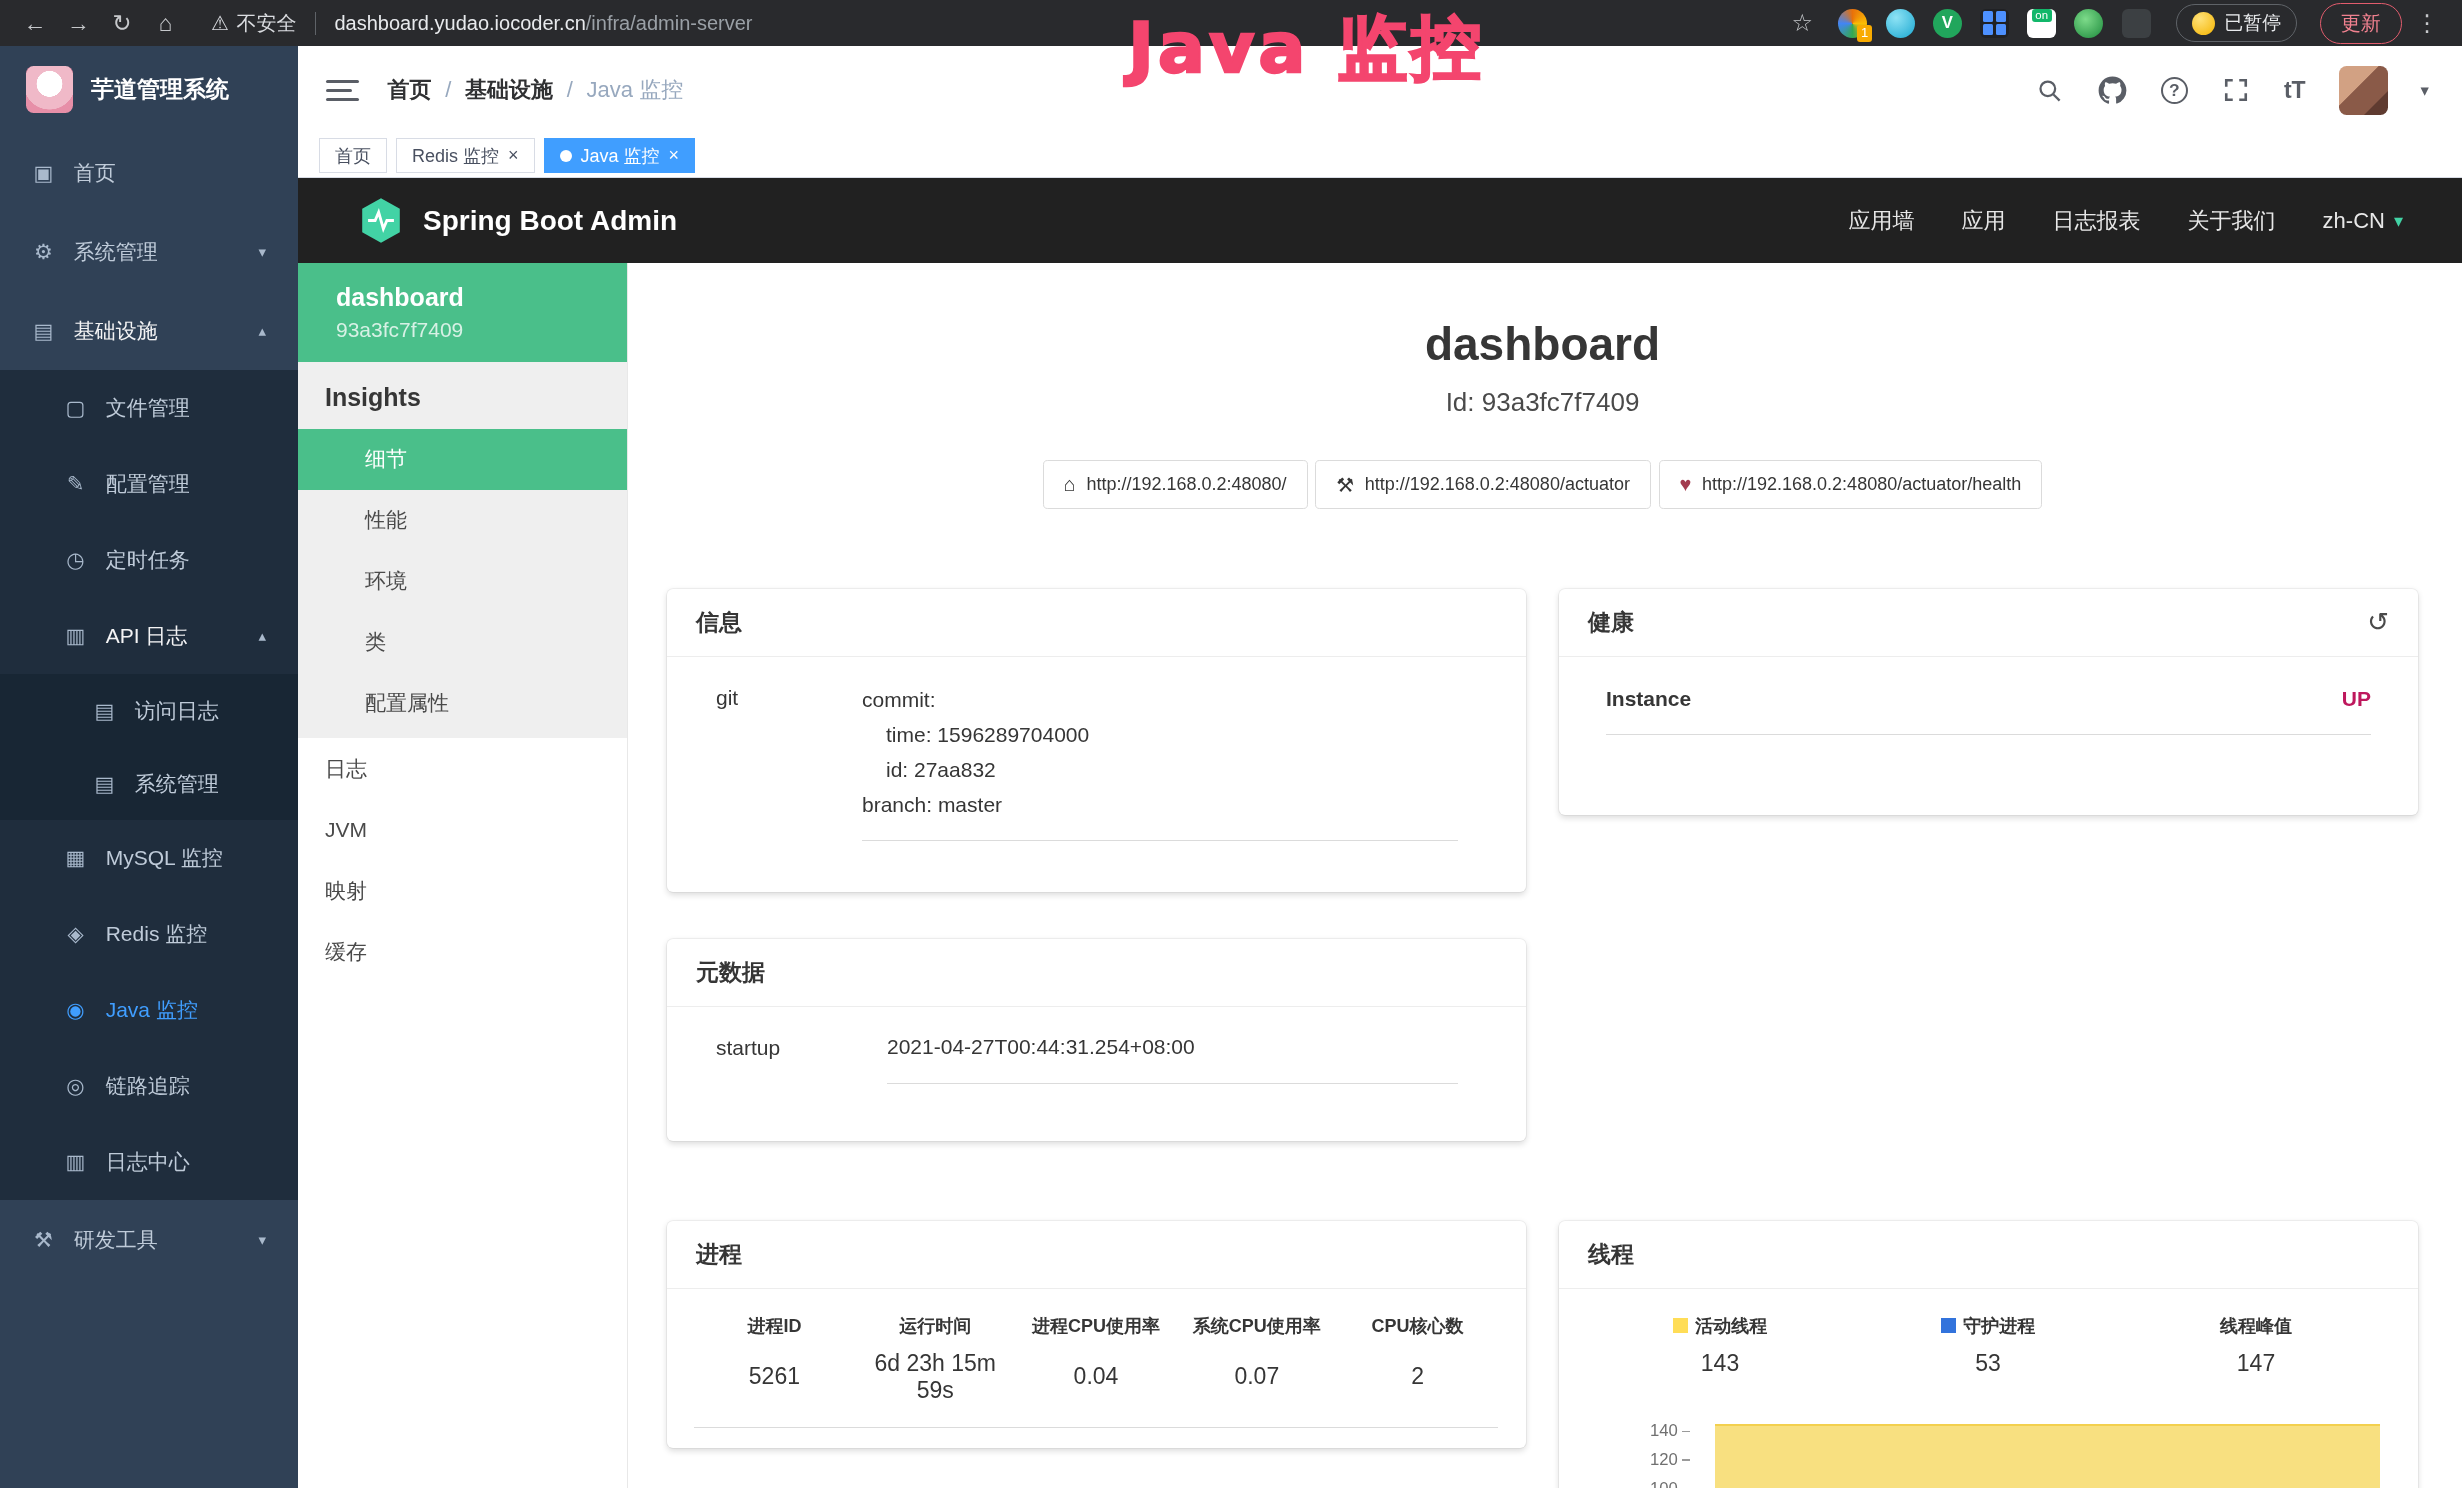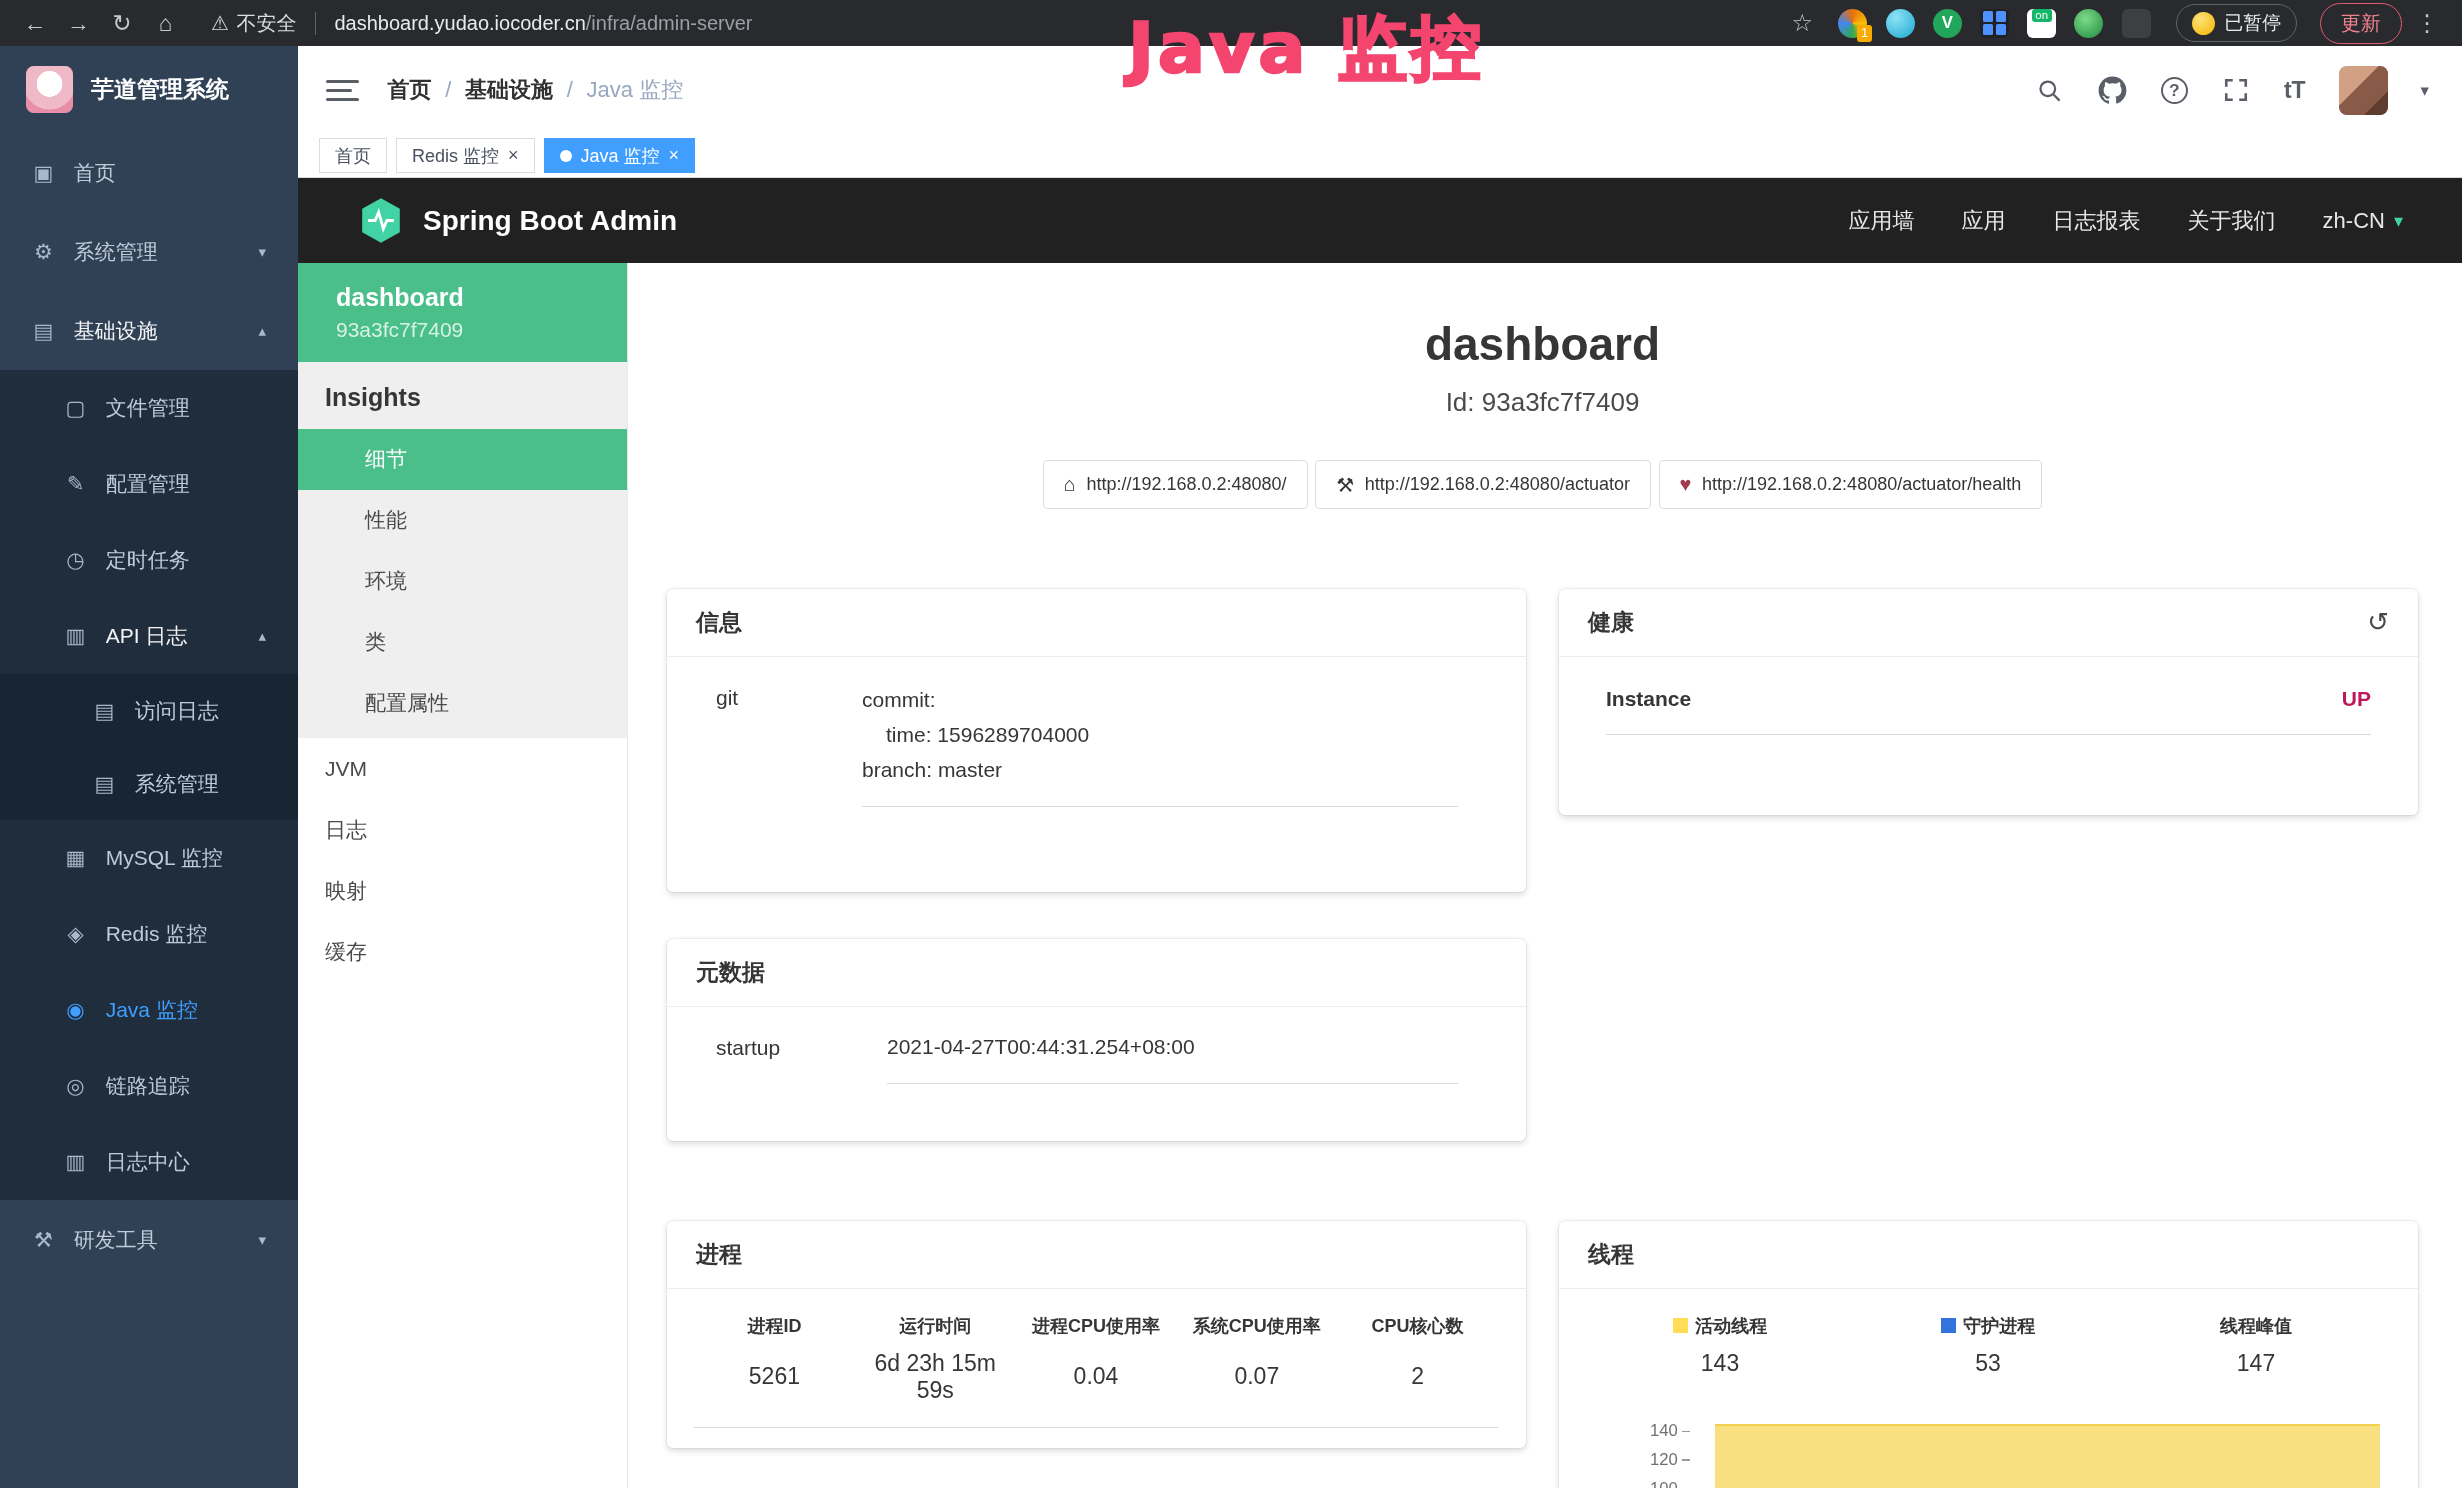--- a/index.html
+++ b/index.html
@@ -357,22 +357,22 @@
           <span class="instance-id">93a3fc7f7409</span>
         </div>
         <div class="menu-group">
           <div class="group-label">Insights</div>
           <div class="imenu-item active">细节</div>
           <div class="imenu-item">性能</div>
           <div class="imenu-item">环境</div>
           <div class="imenu-item">类</div>
           <div class="imenu-item">配置属性</div>
         </div>
+        <div class="imenu-item root">日志</div>
         <div class="imenu-item root">JVM</div>
-        <div class="imenu-item root">日志</div>
         <div class="imenu-item root">映射</div>
         <div class="imenu-item root">缓存</div>
       </aside>
 
       <main class="main">
         <h1 class="main-title">dashboard</h1>
         <div class="main-sub">Id: 93a3fc7f7409</div>
 
         <div class="links-row">
           <span class="link-btn">
@@ -393,20 +393,21 @@
 
           <section class="card c-info">
             <div class="card-header">
               <span>信息</span>
             </div>
             <div class="kv-row">
               <span class="kv-key">git</span>
               <div class="kv-val">
                 <div>commit:</div>
                 <div class="ind">time: 1596289704000</div>
+                <div class="ind">id: 27aa832</div>
                 <div>branch: master</div>
               </div>
             </div>
           </section>
 
           <section class="card c-health">
             <div class="card-header">
               <span>健康</span>
               <span class="hist">↺</span>
             </div>

